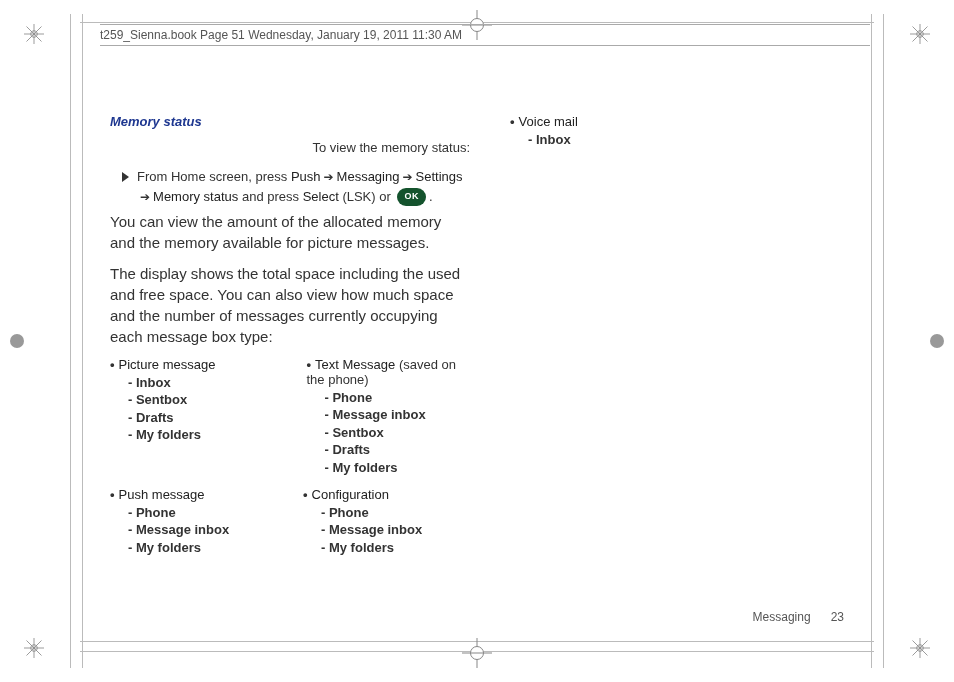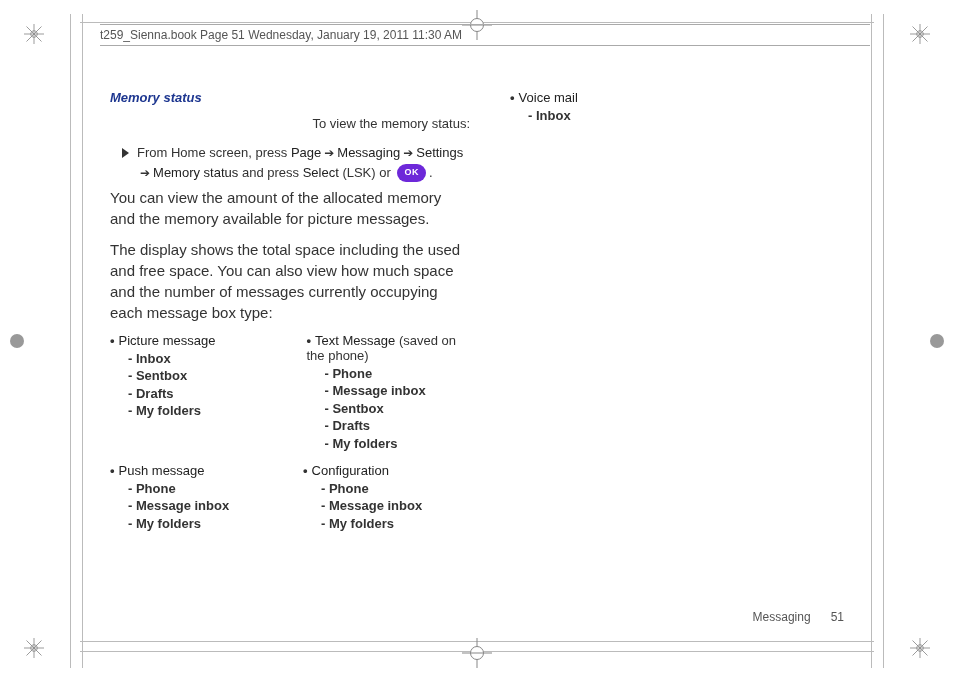--- a/index.html
+++ b/index.html
@@ -110,20 +110,21 @@
   position: absolute;
   top: 90px;
   left: 110px;
   right: 110px;
   bottom: 80px;
 }
 
 .columns {
   display: flex;
   gap: 40px;
+  margin-top: 24px;
 }
 .col-left {
   flex: 0 0 360px;
 }
 .col-right {
   flex: 1;
 }
 
 .section-title {
   font-weight: bold;
@@ -158,21 +159,21 @@
   flex-shrink: 0;
 }
 .step-body { flex: 1; }
 
 .arrow { display: inline-block; margin: 0 3px; font-size: 12px;}
 
 .ok-key {
   display: inline-block;
   vertical-align: middle;
   border-radius: 10px;
-  background: #6d28d9;
+  background: #14532d;
   color: #fff;
   font-size: 9px;
   font-weight: bold;
   padding: 2px 7px;
   letter-spacing: 0.5px;
   margin: 0 3px;
 }
 
 .para {
   margin: 0 0 10px 0;
@@ -284,21 +285,21 @@
   <div class="columns">
 
     <div class="col-left">
       <div class="section-title">Memory status</div>
 
       <div class="intro">To view the memory status:</div>
 
       <div class="step">
         <span class="tri"></span>
         <span class="step-body">
-          <span>From Home screen, press </span><b>Page</b><span class="arrow">➔</span><b>Messaging</b><span class="arrow">➔</span><b>Settings</b><span class="arrow">➔</span><b>Memory status</b><span> and press </span><b>Select</b><span> (LSK) or </span><span class="ok-key">OK</span><span>.</span>
+          <span>From Home screen, press </span><b>Push</b><span class="arrow">➔</span><b>Messaging</b><span class="arrow">➔</span><b>Settings</b><span class="arrow">➔</span><b>Memory status</b><span> and press </span><b>Select</b><span> (LSK) or </span><span class="ok-key">OK</span><span>.</span>
         </span>
       </div>
 
       <p class="para">You can view the amount of the allocated memory and the memory available for picture messages.</p>
       <p class="para">The display shows the total space including the used and free space. You can also view how much space and the number of messages currently occupying each message box type:</p>
 
       <div class="list-grid">
         <div class="list-col">
           <div class="list-title"><span class="bullet">•</span><b>Picture message</b></div>
           <ul class="sublist">
@@ -347,14 +348,14 @@
           <li>Inbox</li>
         </ul>
       </div>
     </div>
   </div>
 </div>
 
 <div class="footer">
   <span>Messaging</span>
   &nbsp;&nbsp;&nbsp;&nbsp;
-  <span>51</span>
+  <span>23</span>
 </div>
 
 </body></html>

